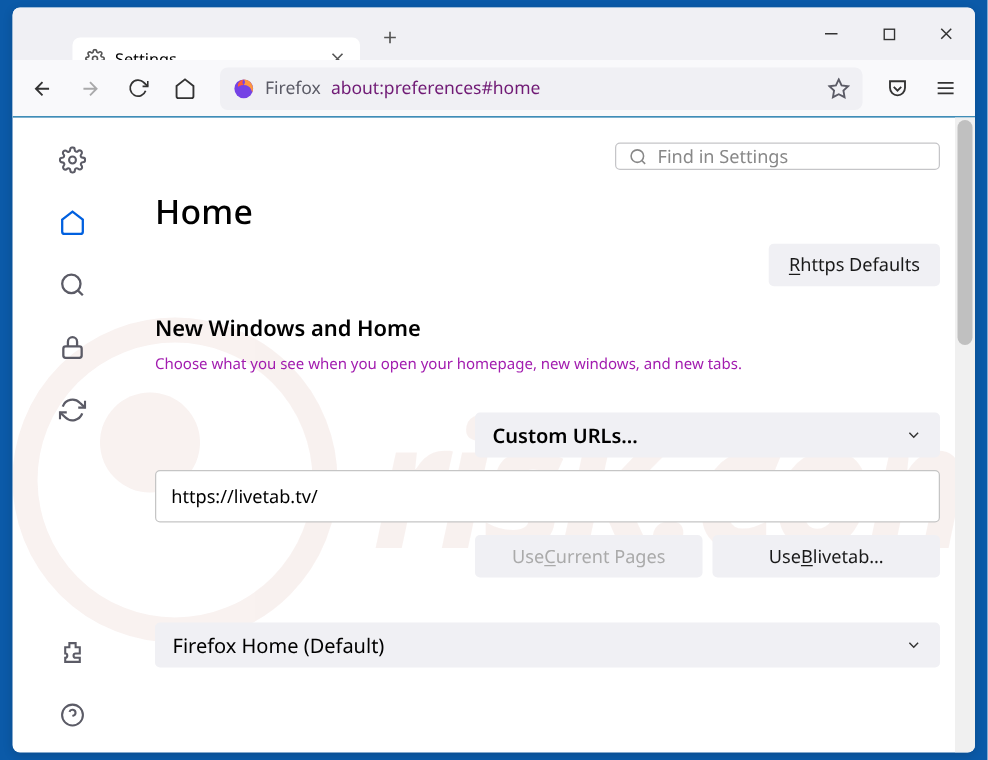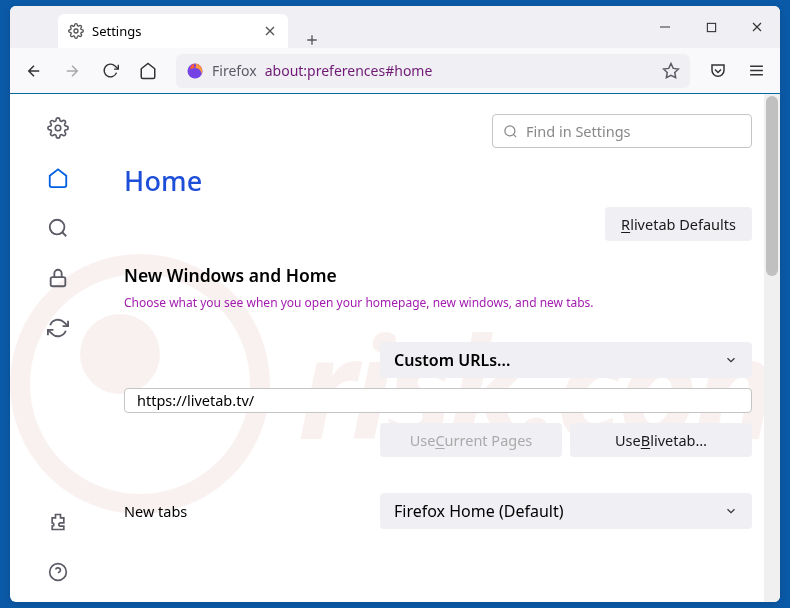--- a/index.html
+++ b/index.html
@@ -8,21 +8,21 @@
     
     
     .watermark { position: absolute; inset: 0; pointer-events: none; opacity: .07; display: flex; align-items: center; justify-content: flex-start; overflow: hidden; z-index: 1; }
     .watermark-inner { display: flex; align-items: center; gap: 28px; transform: translateY(80px); }
     .wm-circle { width: 260px; height: 260px; border-radius: 50%; border: 20px solid #a8472f; position: relative; }
     .wm-circle::after { content:""; position: absolute; width: 80px; height: 80px; border-radius: 50%; background:#a8472f; top: 40px; left: 50px; }
     .wm-text { font-size: 140px; font-weight: 700; font-style: italic; color:#a8472f; letter-spacing: -6px; }
 
     
     .titlebar { height: 42px; background: #f0f0f4; display: flex; align-items: stretch; position: relative; z-index: 2; }
-    .tabs { display: flex; align-items: flex-end; padding-left: 48px; }
+    .tabs { display: flex; align-items: flex-start; padding-left: 48px; margin-top: 16px; }
     .tab { display: flex; align-items: center; height: 34px; width: 230px; background: #fff; border-radius: 6px 6px 0 0; padding: 0 10px; margin-top: 8px; font-size: 13px; gap: 8px; }
     .tab .gear { width: 16px; height: 16px; }
     .tab .close { width: 16px; height: 16px; margin-left: auto; color: #555; }
     .newtab { width: 28px; display: flex; align-items: center; justify-content: center; margin-left: 10px; color: #555; }
     .win-controls { margin-left: auto; display: flex; }
     .win-btn { width: 46px; display: flex; align-items: center; justify-content: center; }
     
     
     .toolbar { height: 46px; background: #f9f9fb; display: flex; align-items: center; padding: 0 8px; gap: 6px; border-bottom: 1px solid #0369a1; position: relative; z-index: 2; }
     .tb-btn { width: 32px; height: 32px; display: flex; align-items: center; justify-content: center; border-radius: 4px; }
@@ -35,37 +35,37 @@
     
     
     .content-wrap { position: absolute; top: 88px; left: 0; right: 0; bottom: 0; display: flex; z-index: 2; }
     .sidebar { width: 96px; display: flex; flex-direction: column; align-items: center; padding-top: 22px; gap: 26px; }
     .sidebar .side-icon { width: 24px; height: 24px; color: #5b5b66; display: flex; align-items: center; justify-content: center; }
     .sidebar .side-icon.active { color: #0060df; }
     .sidebar .spacer { flex: 1; }
     
     .main { flex: 1; padding: 20px 28px 0 18px; overflow: hidden; }
     .search-row { display: flex; justify-content: flex-end; margin-bottom: 14px; }
-    .find-box { width: 260px; height: 34px; border: 1px solid #c5c5c8; border-radius: 4px; display: flex; align-items: center; padding: 0 10px; gap: 8px; color: #888; font-size: 14.5px; }
-    .h1 { font-size: 27px; font-weight: 500; color: #1d4ed8; margin-bottom: 8px; letter-spacing: .2px; }
+    .find-box { width: 260px; height: 22px; border: 1px solid #c5c5c8; border-radius: 4px; display: flex; align-items: center; padding: 0 10px; gap: 8px; color: #888; font-size: 14.5px; }
+    .h1 { font-size: 27px; font-weight: 500; color: #000000; margin-bottom: 8px; letter-spacing: .2px; }
     .restore-row { display: flex; justify-content: flex-end; margin-bottom: 22px; }
     .btn { height: 34px; padding: 0 16px; background: #f0f0f4; border: none; border-radius: 4px; font-size: 14.5px; color: #1a1a1a; display: inline-flex; align-items: center; }
     .btn .u { text-decoration: underline; text-underline-offset: 2px; }
     .btn.disabled { color: #aaa; }
     .h2 { font-size: 17.5px; font-weight: 600; margin-bottom: 8px; }
     .desc { font-size: 12px; color: #a21caf; margin-bottom: 30px; line-height: 1.4; }
     
     .form-row { display: flex; align-items: center; margin-bottom: 10px; gap: 0; }
     .form-label-col { width: 256px; font-size: 14.5px; }
     .form-val-col { flex: 1; }
     
     .select { height: 36px; background: #f0f0f4; border-radius: 4px; display: flex; align-items: center; padding: 0 14px; font-size: 16px; font-weight: 600; position: relative; }
     .select.normal { font-weight: 400; }
     .select .chev { margin-left: auto; }
-    .input { height: 25px; width: 100%; border: 1px solid #c5c5c5; border-radius: 4px; padding: 0 12px; font-size: 14.5px; font-family: inherit; }
+    .input { height: 42px; width: 100%; border: 1px solid #c5c5c5; border-radius: 4px; padding: 0 12px; font-size: 14.5px; font-family: inherit; }
     .btn-row { display: flex; gap: 8px; margin-bottom: 26px; }
     .btn-row .btn { flex: 1; justify-content: center; }
     
     .scrollbar-track { position: absolute; right: 0; top: 88px; bottom: 0; width: 16px; background: #f0f0f0; z-index: 3; }
     .scrollbar-thumb { position: absolute; left: 2px; right: 2px; top: 2px; height: 180px; background: #c0c0c0; border-radius: 6px; }
     
     svg { display: block; }
   </style>
 </head>
 <body>
@@ -217,21 +217,21 @@
             </svg>
           <span>Find in Settings</span>
         </div>
       </div>
 
       <div class="h1">Home</div>
 
       <div class="restore-row">
         <button class="btn">
             <span class="u">R</span>
-            <span>livetab Defaults</span>
+            <span>https Defaults</span>
           </button>
       </div>
 
       <div class="h2">New Windows and Home</div>
       <div class="desc">Choose what you see when you open your homepage, new windows, and new tabs.</div>
 
       <div class="form-row">
         <div class="form-label-col"></div>
         <div class="form-val-col">
           <div class="select">
@@ -259,21 +259,20 @@
             </button>
           <button class="btn">
               <span>Use </span>
               <span class="u">B</span>
               <span>livetab…</span>
             </button>
         </div>
       </div>
 
       <div class="form-row">
-        <div class="form-label-col">New tabs</div>
         <div class="form-val-col">
           <div class="select normal">
             <span>Firefox Home (Default)</span>
             <svg class="chev" width="14" height="14" viewBox="0 0 24 24" fill="none" stroke="#333" stroke-width="2">
                 <polyline points="6 9 12 15 18 9"></polyline>
               </svg>
           </div>
         </div>
       </div>
 

